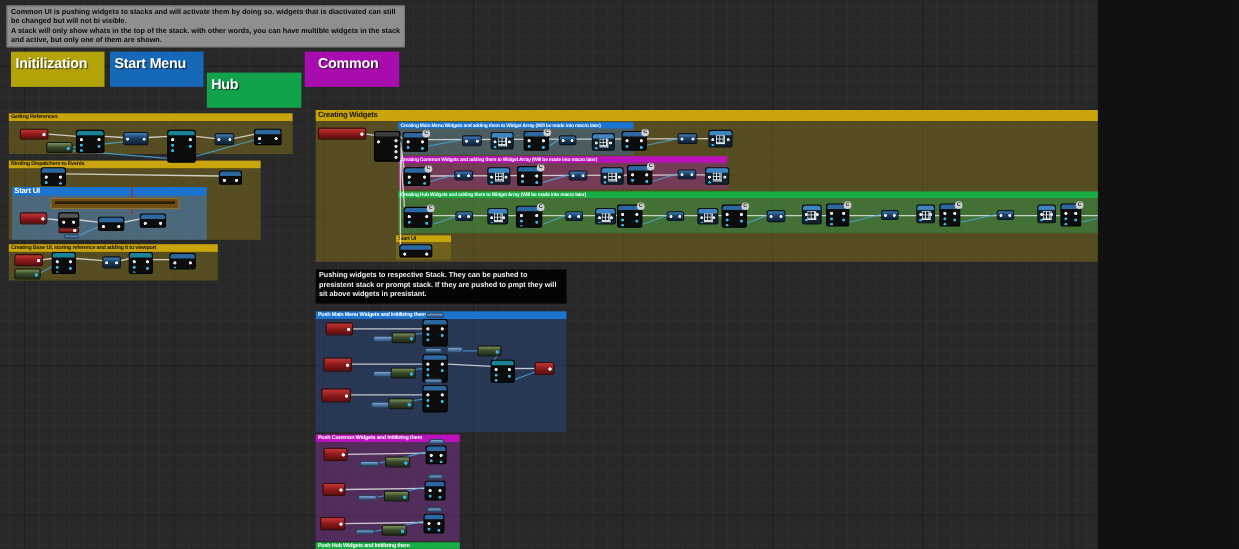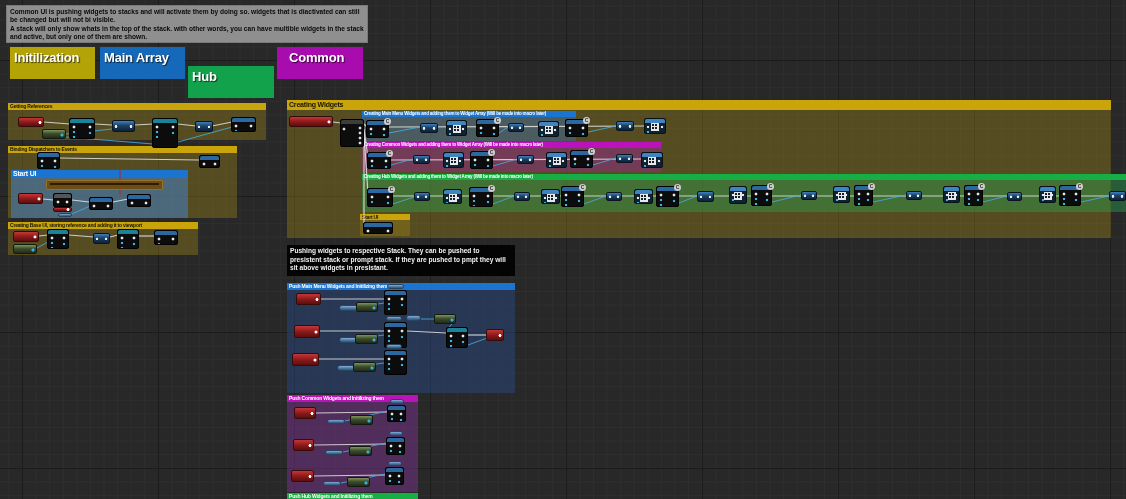--- a/index.html
+++ b/index.html
@@ -1,17 +1,17 @@
 <!DOCTYPE html>
 <html><head>
 <meta charset="utf-8">
 <style>
   html,body{margin:0;padding:0;background:#111;}
   *{box-sizing:border-box;font-family:"Liberation Sans",sans-serif;}
-  #stage{position:relative;width:1126px;height:499px;overflow:hidden;
+  #stage{position:relative;width:998px;height:499px;overflow:hidden;
     background-color:#282828;
     background-image:
       linear-gradient(to right,#1c1c1c 1px,transparent 1px),
       linear-gradient(to bottom,#1c1c1c 1px,transparent 1px),
       linear-gradient(to right,#2e2e2e 1px,transparent 1px),
       linear-gradient(to bottom,#2e2e2e 1px,transparent 1px);
     background-size:136px 136px,136px 136px,13.6px 13.6px,13.6px 13.6px;
     background-position:22px 60px,22px 60px,22px 60px,22px 60px;}
   .abs{position:absolute;}
   
@@ -323,17 +323,17 @@
       <div class="node n-pill" style="left: 388px; top: 461px; width: 14px; height: 5px;"></div>
       <div class="node n-dk" style="left: 385px; top: 467px; width: 19px; height: 18px; --hdr: #2e6da8;"></div>
     </div>
 
   <div id="top-note" class="note-box">Common UI is pushing widgets to stacks and will activate them by doing so. widgets that is diactivated can still be changed but will not bi visible.
 A stack will only show whats in the top of the stack. with other words, you can have multible widgets in the stack and active, but only one of them are shown.</div>
   <div id="push-note" class="note-box">Pushing widgets to respective Stack. They can be pushed to presistent stack or prompt stack. If they are pushed to pmpt they will sit above widgets in presistant.</div>
 
   <div id="tabs-layer">
       <div class="tab" style="left: 10px; top: 47px; width: 85px; height: 32px; background: rgb(179, 163, 7);">Initilization</div>
-      <div class="tab" style="left: 100px; top: 47px; width: 85px; height: 32px; background: rgb(22, 104, 184);">Main Array</div>
+      <div class="tab" style="left: 100px; top: 47px; width: 85px; height: 32px; background: rgb(22, 104, 184);">Start Menu</div>
       <div class="tab" style="left: 188px; top: 47px; width: 86px; height: 32px; background: rgb(18, 162, 76); margin-top: 19px;">Hub</div>
       <div class="tab" style="left: 277px; top: 47px; width: 86px; height: 32px; background: rgb(169, 12, 174); padding-left: 12px;">Common</div>
     </div>
 </div>
 
 </body></html>

